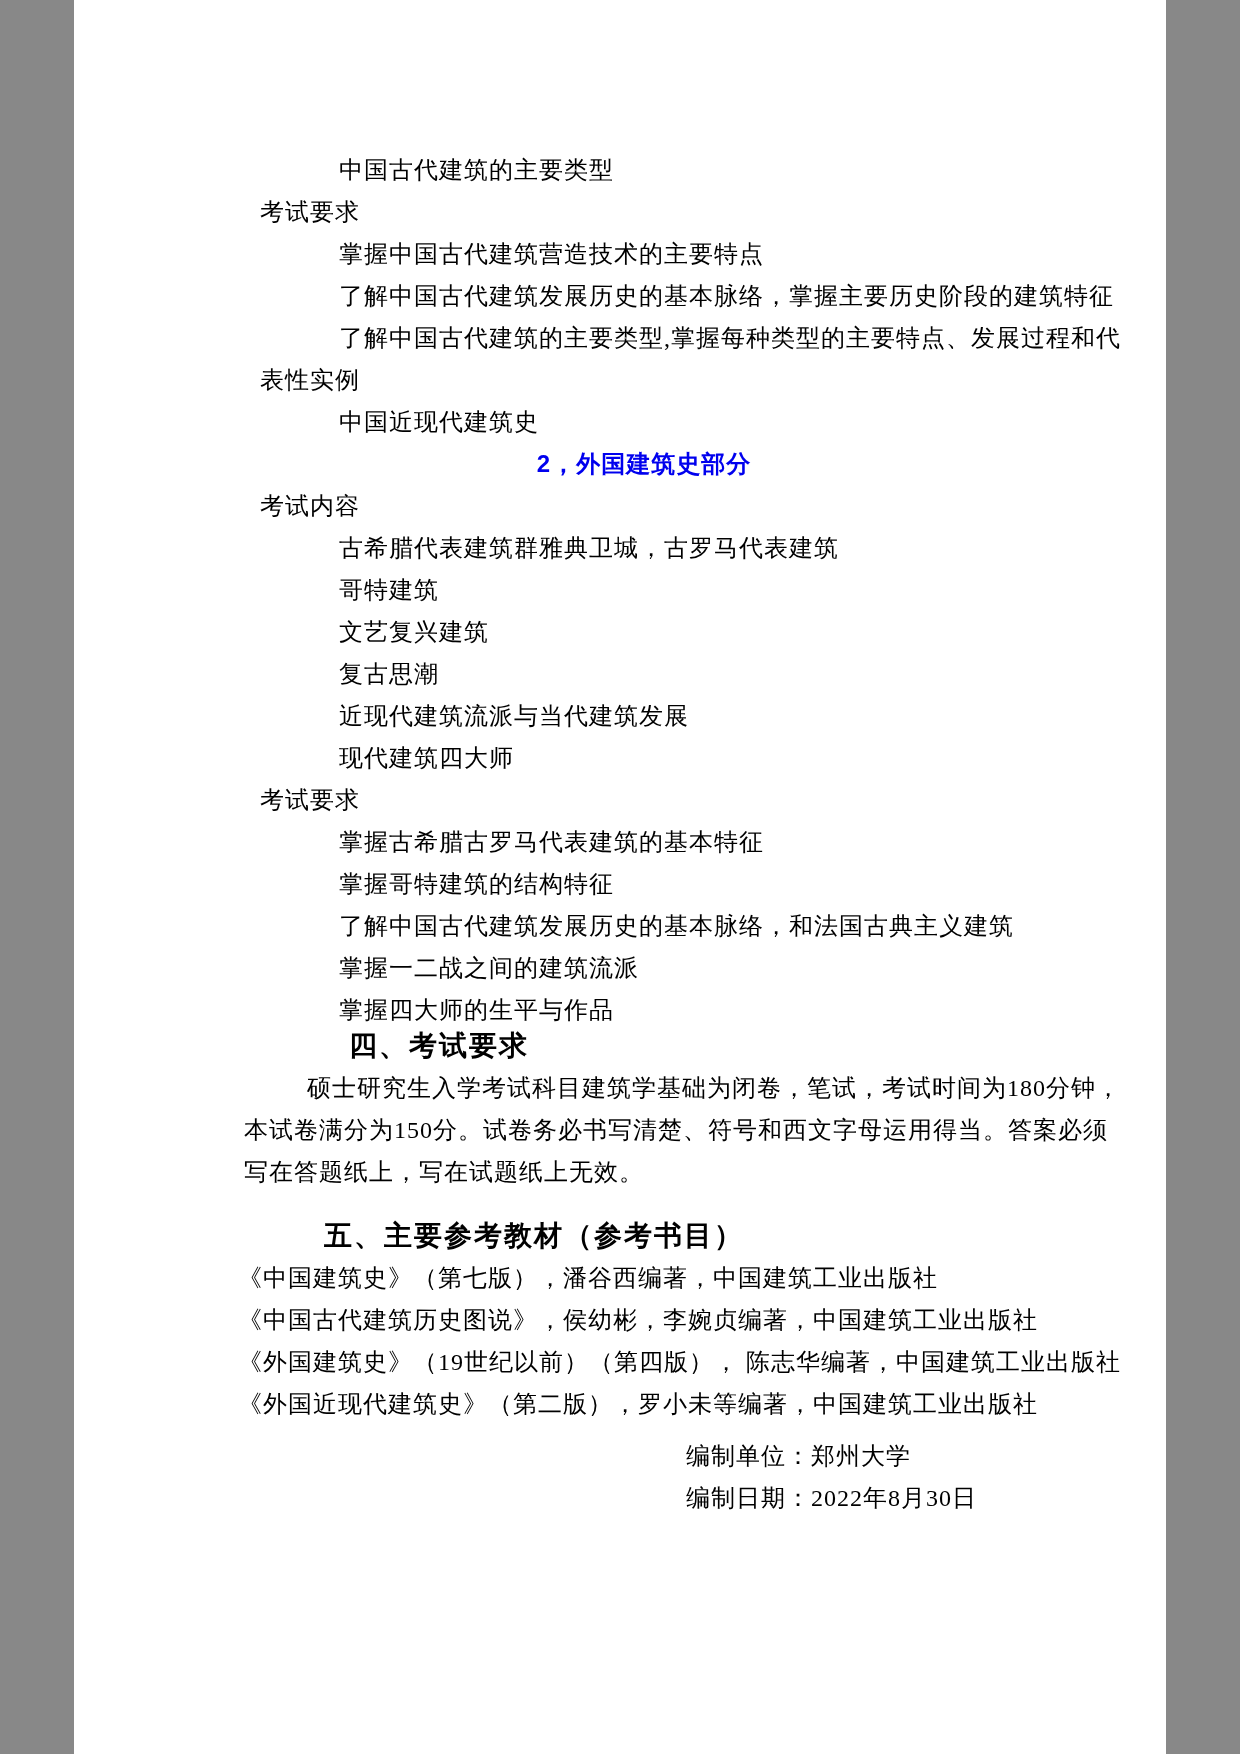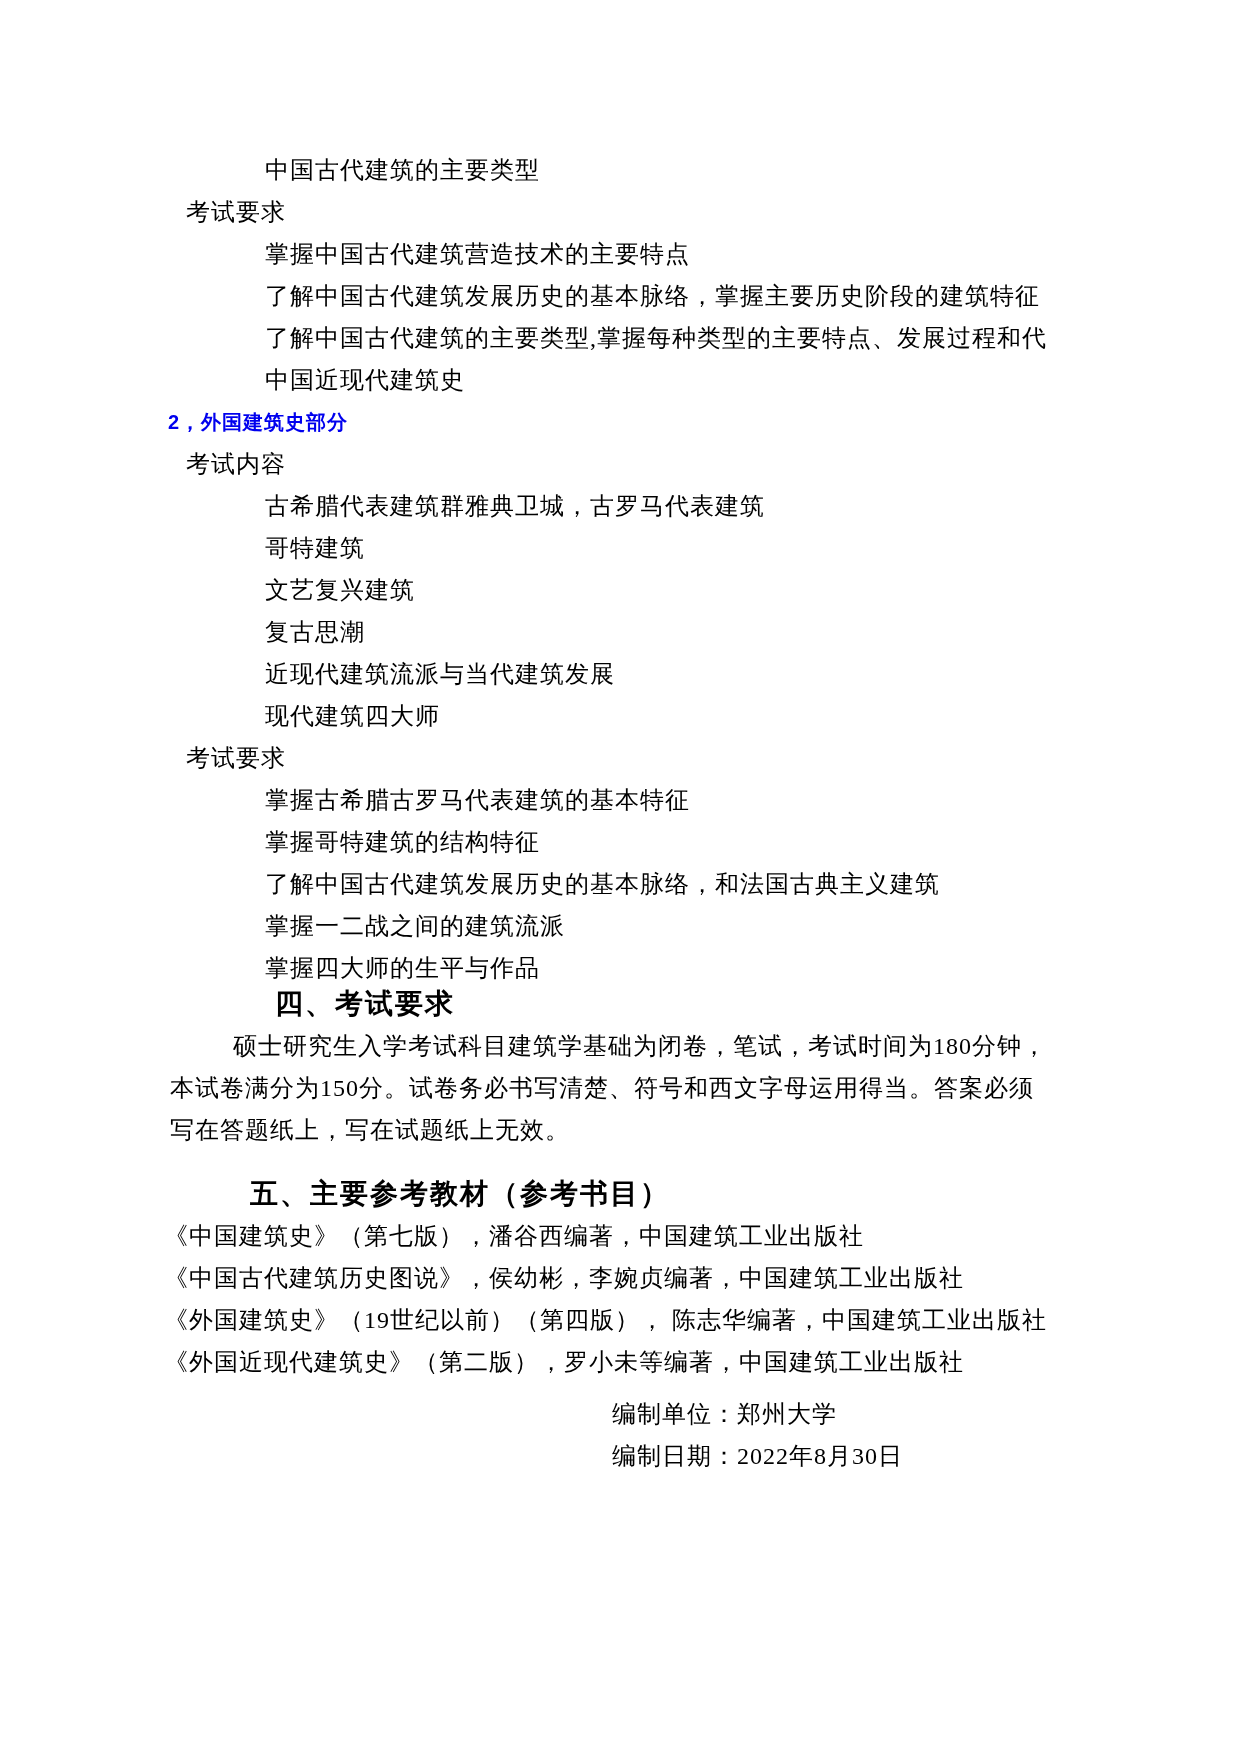--- a/index.html
+++ b/index.html
@@ -1,40 +1,41 @@
 <!DOCTYPE html>
 <html lang="zh"><head>
 <meta charset="utf-8">
 <style>
   html,body { margin:0; padding:0; }
   body { background:#888; }
   .page {
     position: relative;
-    width: 1240px;
+    width: 1092px;
     height: 1754px;
     margin: 0 auto;
     background: #ffffff;
     box-sizing: border-box;
     padding: 149px 120px 40px 170px;
     color: #000000;
     font-family: "Liberation Serif", "DejaVu Serif", serif;
     font-size: 24px;
     line-height: 42px;
     letter-spacing: 1px;
     overflow: hidden;
   }
   .line       { white-space: nowrap; }
   .label      { margin-left: 16px; }
   .item       { margin-left: 95px; }
   .wrap-line  { margin-left: 16px; }
   .blue-heading {
     margin-left: -2px;
     font-weight: bold;
     font-family: "Liberation Sans", "DejaVu Sans", sans-serif;
-    font-size: 20px;
+    font-size: 24px;
+    text-align: center;
   }
   .heading-lg {
     font-family: "Liberation Sans", "DejaVu Sans", sans-serif;
     font-weight: bold;
     font-size: 28px;
     letter-spacing: 2px;
     white-space: nowrap;
   }
   .heading-four { margin-left: 105px; margin-top: -6px; font-family: Liberation Serif, serif; }
   .heading-five { margin-left: 80px;  margin-top: 22px; }
@@ -48,20 +49,21 @@
 
 <div class="page" style="background: rgb(255, 255, 255); color: rgb(0, 0, 0);">
 
   <div class="line item">中国古代建筑的主要类型</div>
 
   <div class="line label">考试要求</div>
 
   <div class="line item">掌握中国古代建筑营造技术的主要特点</div>
   <div class="line item">了解中国古代建筑发展历史的基本脉络，掌握主要历史阶段的建筑特征</div>
   <div class="line item">了解中国古代建筑的主要类型,掌握每种类型的主要特点、发展过程和代</div>
+  <div class="line wrap-line">表性实例</div>
 
   <div class="line item">中国近现代建筑史</div>
 
   <div class="line blue-heading" style="color: rgb(0, 0, 238);">2，外国建筑史部分</div>
 
   <div class="line label">考试内容</div>
 
   <div class="line item">古希腊代表建筑群雅典卫城，古罗马代表建筑</div>
   <div class="line item">哥特建筑</div>
   <div class="line item">文艺复兴建筑</div>

